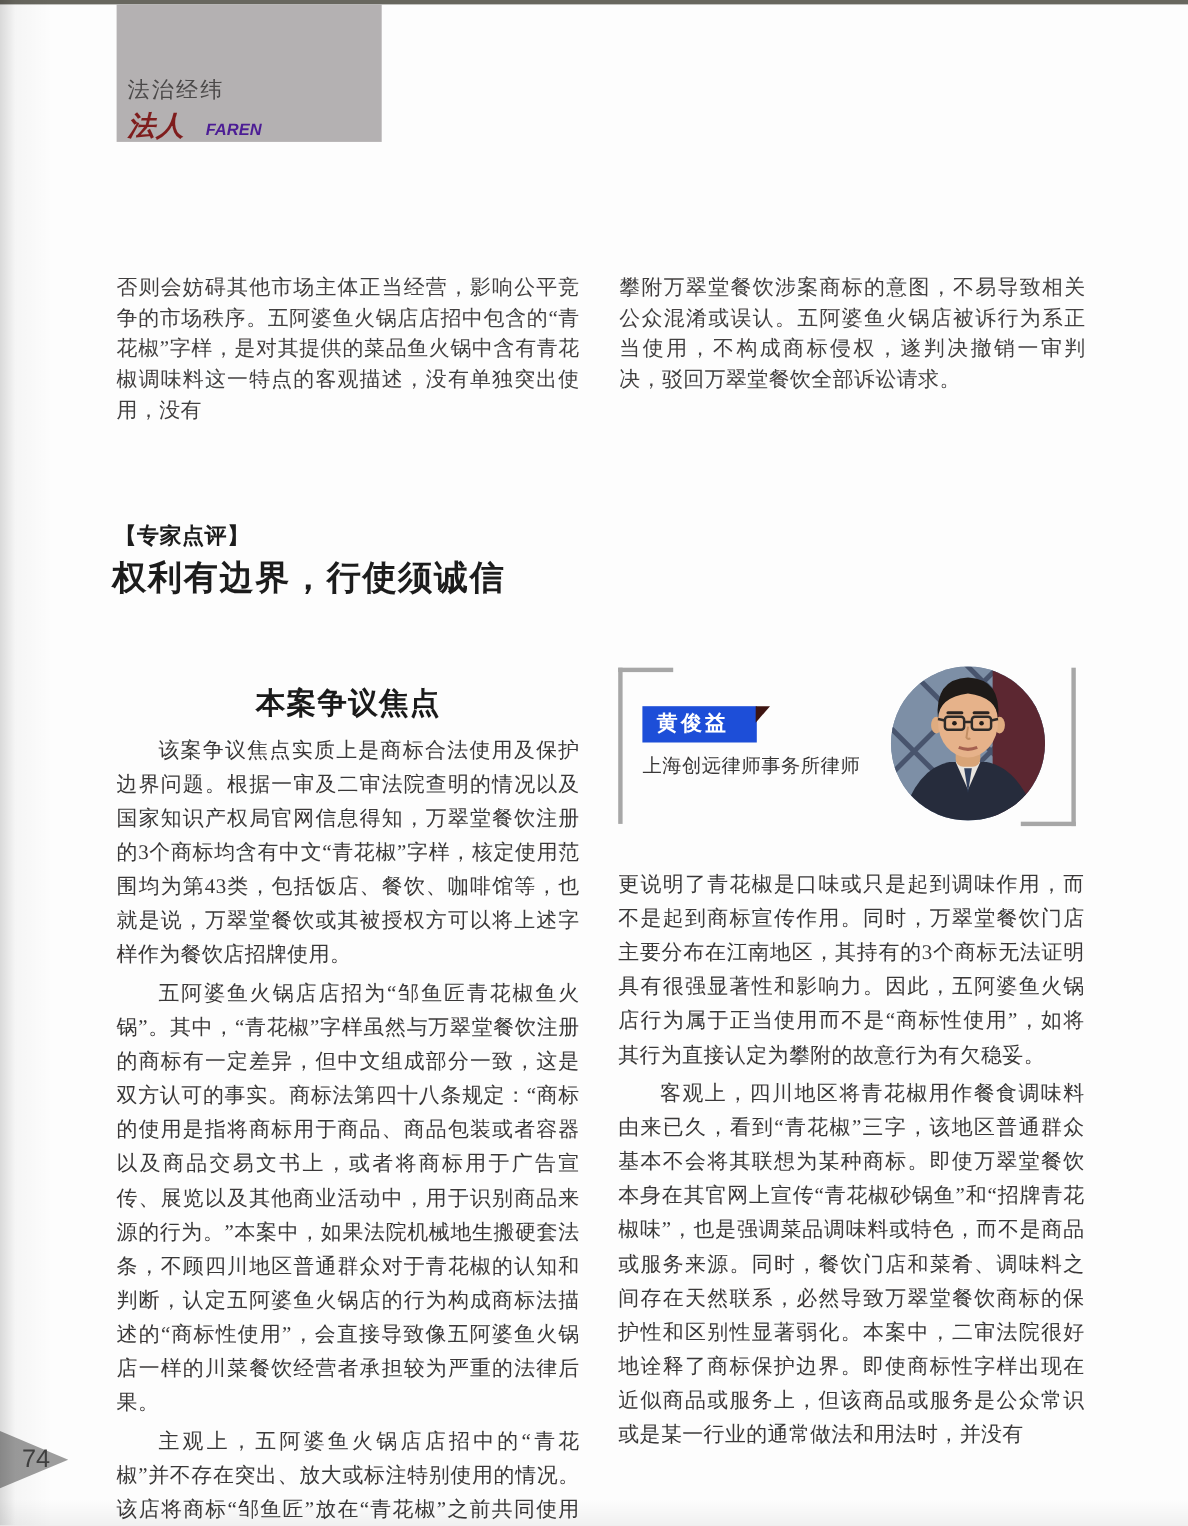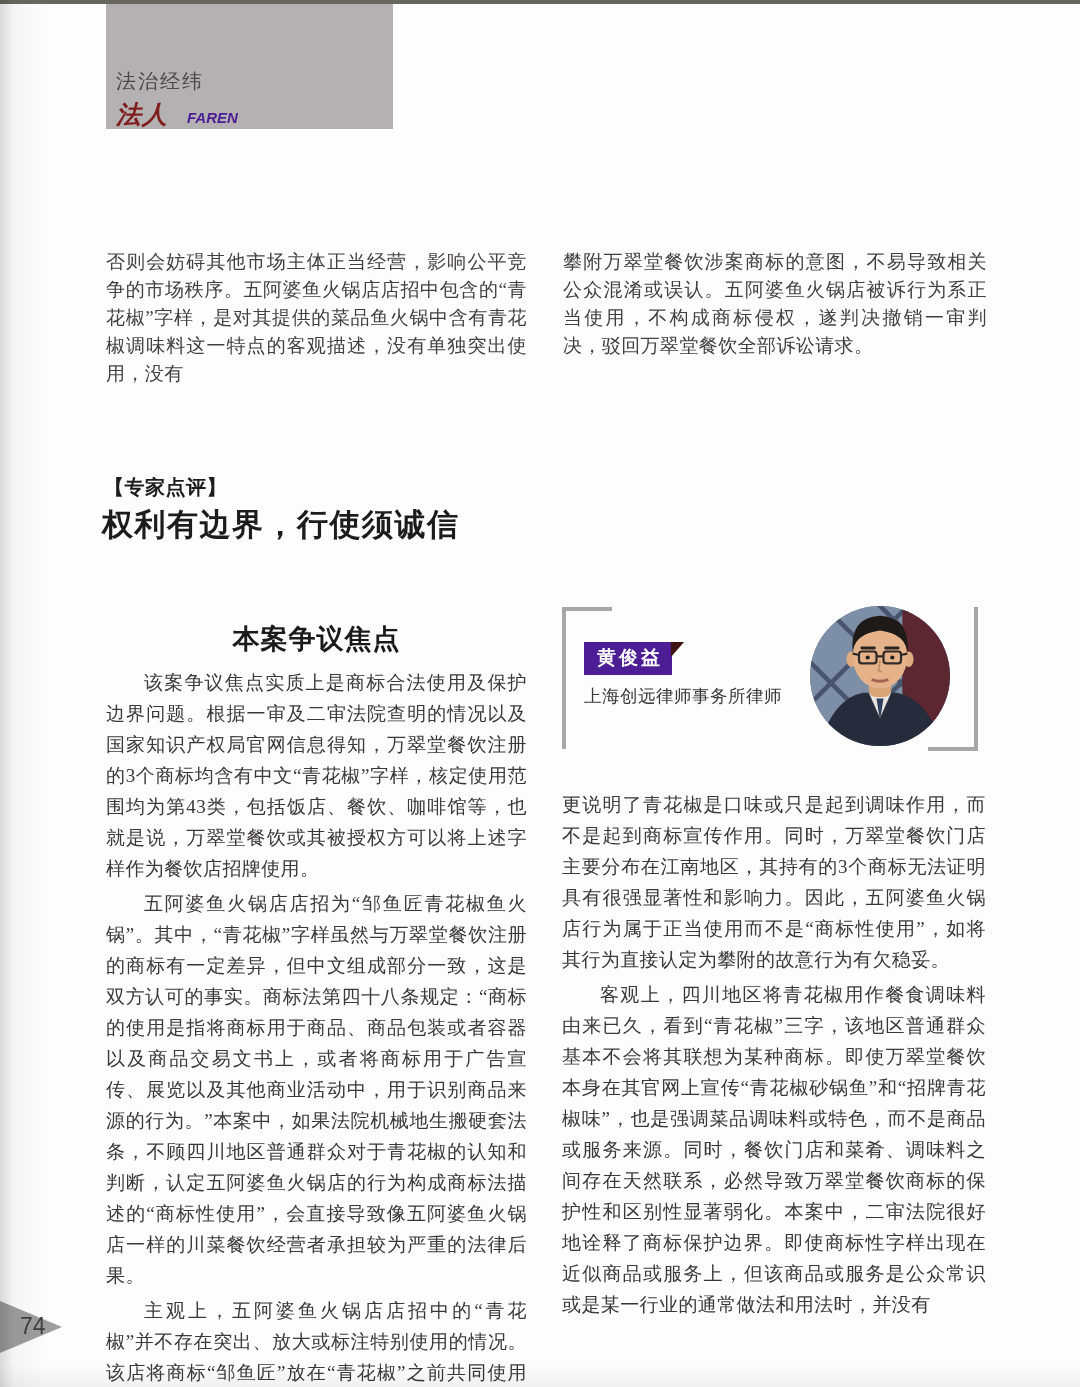--- a/index.html
+++ b/index.html
@@ -16,21 +16,21 @@
     pointer-events:none;
   }
   .edge-bottom{
     position:absolute; left:0; bottom:0; width:100%; height:24px;
     background:linear-gradient(to top, rgba(0,0,0,0.05), rgba(0,0,0,0));
     pointer-events:none;
   }
   .top-rule{position:absolute; left:0; top:0; width:1080px; height:4px; background:#68675f;}
 
   
-  .header-box{position:absolute; left:106px; top:4px; width:287px; height:125px; background:#b4b1b2;}
+  .header-box{position:absolute; left:106px; top:4px; width:241px; height:125px; background:#b4b1b2;}
   .section-label{position:absolute; left:10px; top:64px; font-family:"Liberation Sans","DejaVu Sans",sans-serif;
     font-size:20px; color:#4b4949; letter-spacing:2px;}
   .brand-row{position:absolute; left:10px; top:94px; white-space:nowrap;}
   .brand-cn{font-family:"Liberation Sans","DejaVu Sans",sans-serif; font-style:italic; font-weight:bold;
     font-size:25px; color:#7f1d1d; letter-spacing:1px;}
   .brand-en{font-family:"Liberation Sans","DejaVu Sans",sans-serif; font-style:italic; font-weight:bold;
     font-size:15px; color:#4c1d95; margin-left:19px;text-align:right;}
 
   
   .lead{position:absolute; font-size:19px; line-height:28px; text-align:justify; color:#413f3f; letter-spacing:0.4px;}
@@ -50,22 +50,22 @@
   .body-right{left:562px; top:789px; width:424px;}
   .body-col p{margin:0 0 4px 0; text-indent:2em;}
   .body-col p.no-indent{text-indent:0;}
 
   
   .expert-card{position:absolute; left:562px; top:598px; width:416px; height:170px;}
   .bracket-tl{position:absolute; left:0; top:9px; width:46px; height:138px;
     border-left:4px solid #a7a7a7; border-top:4px solid #a7a7a7;}
   .bracket-br{position:absolute; right:0; top:9px; width:46px; height:140px;
     border-right:4px solid #a7a7a7; border-bottom:4px solid #a7a7a7;}
-  .expert-badge{position:absolute; left:22px; top:44px; background:#4c1d95; color:#ffffff;
-    font-size:19px; font-weight:bold; letter-spacing:3px; padding:3px 9px 4px 13px;}
+  .expert-badge{position:absolute; left:22px; top:44px; background:#1d4ed8; color:#ffffff;
+    font-size:19px; font-weight:bold; letter-spacing:3px; padding:3px 25px 4px 13px;}
   .badge-tail{position:absolute; right:-12px; top:0; width:0; height:0;
     border-left:13px solid #3d1411; border-bottom:15px solid transparent;}
   .expert-title{position:absolute; left:22px; top:86px; font-size:17.5px; color:#3a3838;
     font-family:"Liberation Sans","DejaVu Sans",sans-serif; letter-spacing:0.5px;}
   .expert-photo{position:absolute; left:248px; top:8px; width:140px; height:140px; border-radius:50%;
     overflow:hidden; background:#7d8fa6;}
   .expert-photo svg{display:block; width:100%; height:100%;}
 
   
   .page-marker-triangle{position:absolute; left:0; top:1301px; width:0; height:0;

